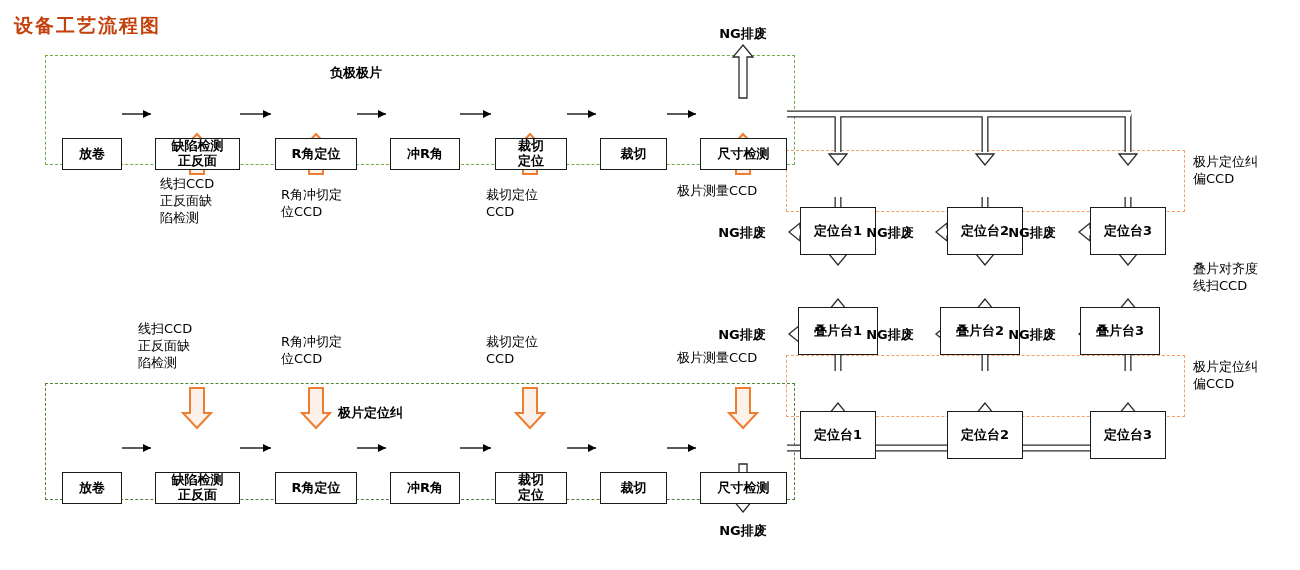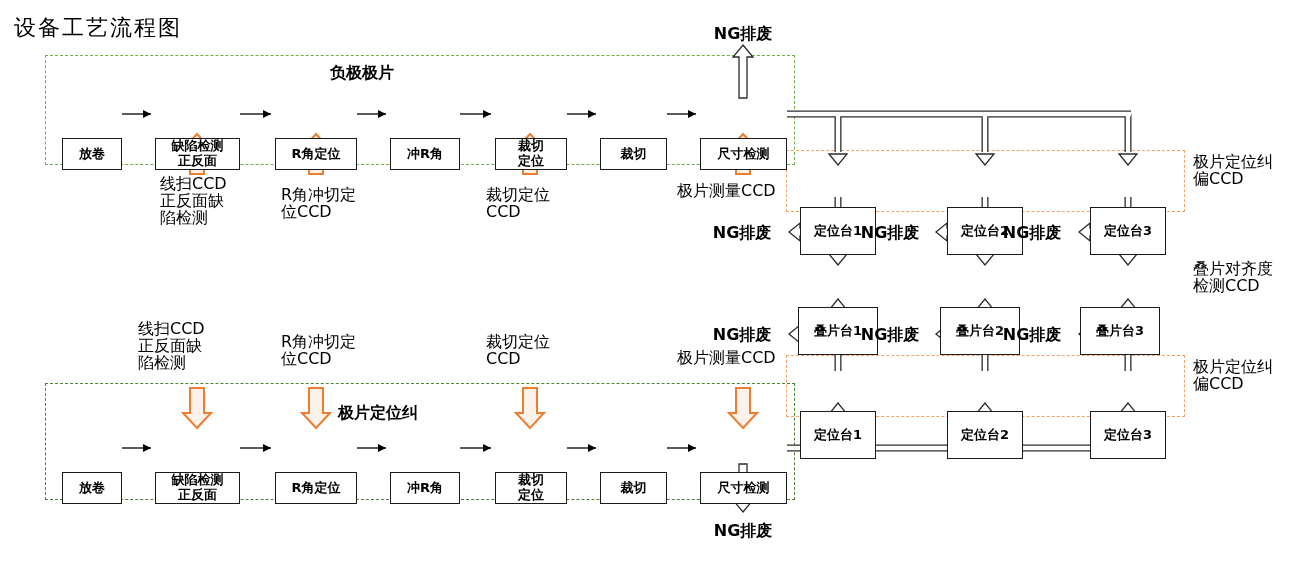--- a/index.html
+++ b/index.html
@@ -1,30 +1,30 @@
 <!DOCTYPE html>
 <html style="--group-green-top: #70ad47; --group-green-bottom: #538135; --ccd-orange: #ed7d31; --station-orange-border: #f4a267;"><head>
 <meta charset="utf-8">
 <style>
   * { margin:0; padding:0; box-sizing:border-box; }
   html,body { background:#ffffff; }
   body { font-family:"DejaVu Sans","Liberation Sans",sans-serif; color:#000; }
   .canvas { position:relative; width:1300px; height:570px; background:#fff; overflow:hidden; }
   .title { position:absolute; left:14px; top:13px; font-family:"DejaVu Serif","Liberation Serif",serif;
-           font-size:22px; color:#000000; letter-spacing:2px; }
+           font-size:19px; color:#c2410c; letter-spacing:2px;font-weight:bold; }
   .group-frame { position:absolute; border:1.6px dashed #70ad47; z-index:1; }
   .frame-neg { border-color: var(--group-green-top, #70ad47); }
   .frame-pos { border-color: var(--group-green-bottom, #538135); }
   .frame-orange { border-color: var(--station-orange-border, #f4a267); }
   svg.overlay { position:absolute; left:0; top:0; z-index:2; }
   .pbox { position:absolute; height:32px; border:1.2px solid #1a1a1a; background:#fff; z-index:3;
           display:flex; align-items:center; justify-content:center; text-align:center;
           font-size:13px; font-weight:bold; line-height:1.12; white-space:pre-line;margin-top:40px; }
   .sbox { height:48px; }
-  .lbl { position:absolute; font-size:16px; line-height:17px; white-space:pre-line; z-index:3; }
+  .lbl { position:absolute; font-size:13px; line-height:17px; white-space:pre-line; z-index:3; }
   .bold { font-weight:bold; }
   .center { text-align:center; }
   .flow-line { stroke:#000; stroke-width:1.3; }
   .pipe-outer { stroke:#2b2b2b; stroke-width:7; fill:none; }
   .pipe-inner { stroke:#ffffff; stroke-width:4.4; fill:none; }
   .hollow { fill:#ffffff; stroke:#2b2b2b; stroke-width:1.3; }
   .ccd-arrow { fill:#fdf2ea; stroke: var(--ccd-orange, #ed7d31); stroke-width:2; }
 </style>
 </head>
 <body>
@@ -176,21 +176,21 @@
   <div class="pbox sbox" style="left:940px;top:267px;width:80px;">叠片台2</div>
   <div class="pbox sbox" style="left:1080px;top:267px;width:80px;">叠片台3</div>
 
   <div class="pbox sbox" style="left:800px;top:371px;width:76px;">定位台1</div>
   <div class="pbox sbox" style="left:947px;top:371px;width:76px;">定位台2</div>
   <div class="pbox sbox" style="left:1090px;top:371px;width:76px;">定位台3</div>
 
   <div class="lbl" style="left:1193px;top:153px;width:100px;">极片定位纠
 偏CCD</div>
   <div class="lbl" style="left:1193px;top:260px;width:100px;">叠片对齐度
-检测CCD</div>
+线扫CCD</div>
   <div class="lbl" style="left:1193px;top:358px;width:100px;">极片定位纠
 偏CCD</div>
 
   <div class="lbl bold center" style="left:700px;top:224px;width:84px;">NG排废</div>
   <div class="lbl bold center" style="left:848px;top:224px;width:84px;">NG排废</div>
   <div class="lbl bold center" style="left:990px;top:224px;width:84px;">NG排废</div>
 
   <div class="lbl bold center" style="left:700px;top:326px;width:84px;">NG排废</div>
   <div class="lbl bold center" style="left:848px;top:326px;width:84px;">NG排废</div>
   <div class="lbl bold center" style="left:990px;top:326px;width:84px;">NG排废</div>

